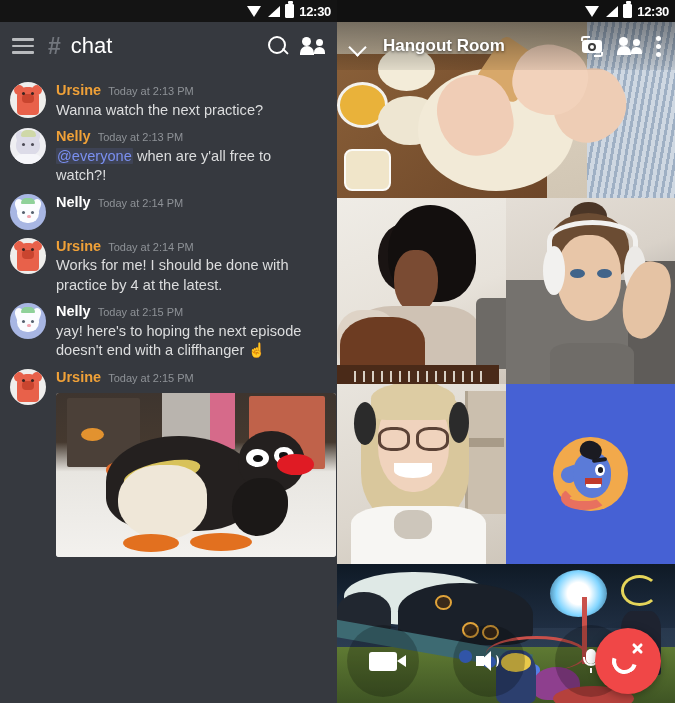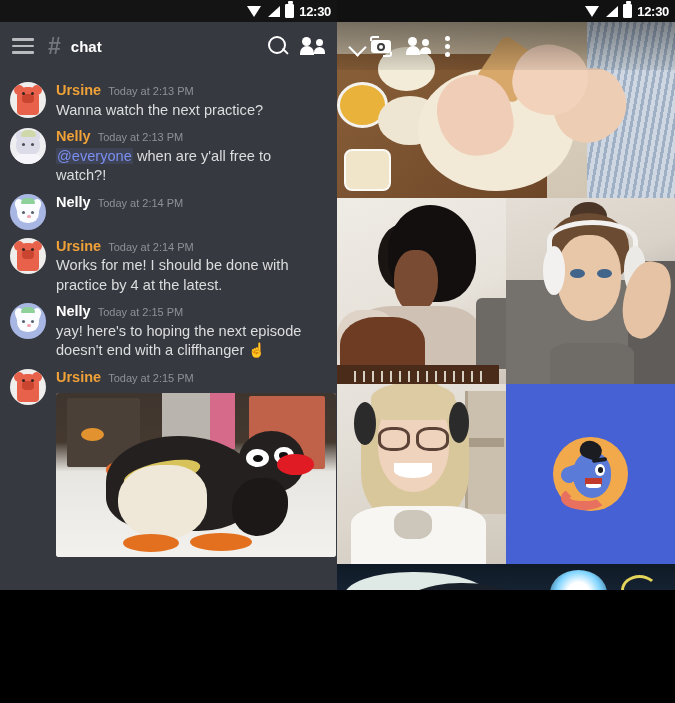--- a/index.html
+++ b/index.html
@@ -3,21 +3,21 @@
 <meta charset="utf-8">
 <style>
   * { margin:0; padding:0; box-sizing:border-box; }
   html,body {
     width:675px; height:703px;
     background:#000;
     font-family:"Liberation Sans", sans-serif;
     overflow:hidden;
   }
   .screen { position:relative; width:675px; height:703px; display:flex; }
-  .pane { position:relative; width:337px; height:590px; overflow:hidden; }
+  .pane { position:relative; width:337px; height:703px; overflow:hidden; }
   .pane.right { width:338px; }
 
   
   .statusbar {
     height:22px; background:#141414; display:flex; align-items:center;
     justify-content:flex-end; padding-right:6px; gap:5px; position:relative; z-index:40;
   }
   .statusbar.overlay { background:#111; }
   .sb-time { color:#fff; font-size:13px; font-weight:bold; letter-spacing:-0.3px; }
   .ic-wifi { width:15px; height:13px; position:relative; }
@@ -38,21 +38,21 @@
   
   .chat-root { background:#36393f; height:681px; display:flex; flex-direction:column; }
   .chat-header {
     height:48px; background:#36393f; display:flex; align-items:center;
     padding:0 12px; gap:12px; flex:0 0 48px;
   }
   .hamburger { width:22px; height:16px; display:flex; flex-direction:column;
     justify-content:space-between; cursor:pointer; }
   .hamburger span { display:block; height:2.6px; background:#b9bbbe; border-radius:1px; }
   .hash { color:#72767d; font-size:23px; font-weight:bold; line-height:1; margin-left:2px;}
-  .ch-name { color:#fff; font-size:15px; font-weight:bold; flex:1; margin-left:-2px; }
+  .ch-name { color:#fff; font-size:22px; font-weight:normal; flex:1; margin-left:-2px; }
   .ic-search { width:21px; height:21px; position:relative; cursor:pointer; }
   .ic-search:before{ content:""; position:absolute; left:0; top:0; width:14px; height:14px;
     border:2.3px solid #fff; border-radius:50%; }
   .ic-search:after{ content:""; position:absolute; right:1px; bottom:1px; width:8px; height:2.3px;
     background:#fff; transform:rotate(45deg); transform-origin:right; border-radius:2px;}
   .ic-people { width:24px; height:20px; position:relative; cursor:pointer; }
   .ic-people .p1{ position:absolute; left:1px; top:1px; width:9px; height:9px; border-radius:50%; background:#fff;}
   .ic-people .p1b{ position:absolute; left:-1px; bottom:1px; width:14px; height:9px; background:#fff;
      border-radius:7px 7px 0 0;}
   .ic-people .p2{ position:absolute; right:2px; top:3px; width:7px; height:7px; border-radius:50%; background:#fff;}
@@ -693,20 +693,21 @@
             <span class="char"></span>
               <span class="charh"></span>
               <span class="redb"></span>
           </div>
         </div>
 
       </div>
 
       <div class="call-header">
         <span class="ic-chevd"></span>
+        <span class="call-title">Hangout Room</span>
         <span class="ic-camswap">
           <span class="a1"></span>
             <span class="bdy"></span>
             <span class="lens"></span>
             <span class="a2"></span>
         </span>
         <span class="ic-people ic-people2">
           <span class="p1"></span>
             <span class="p1b"></span>
             <span class="p2"></span>

